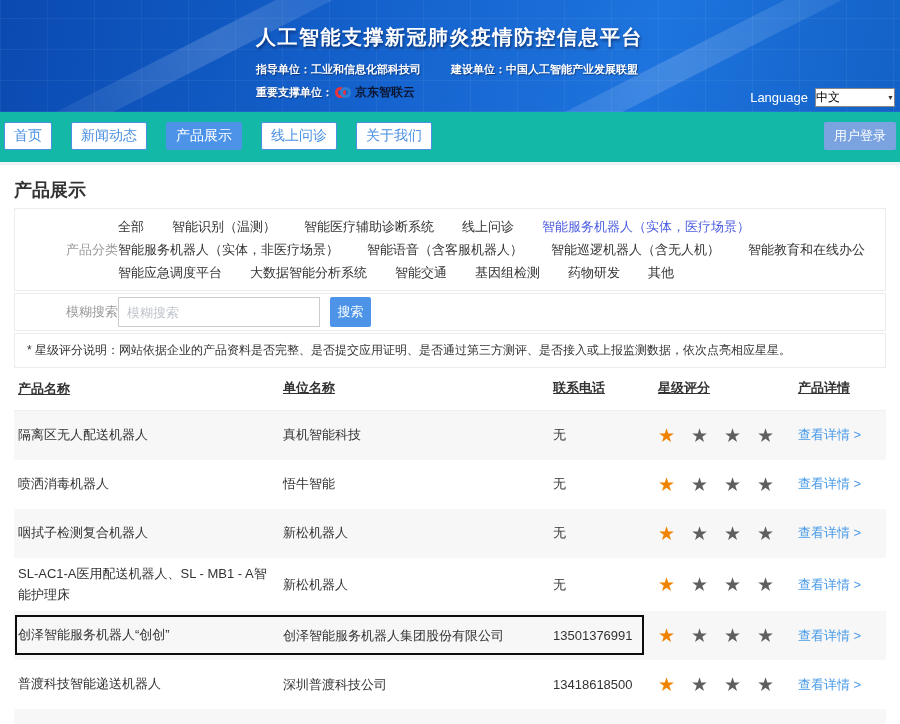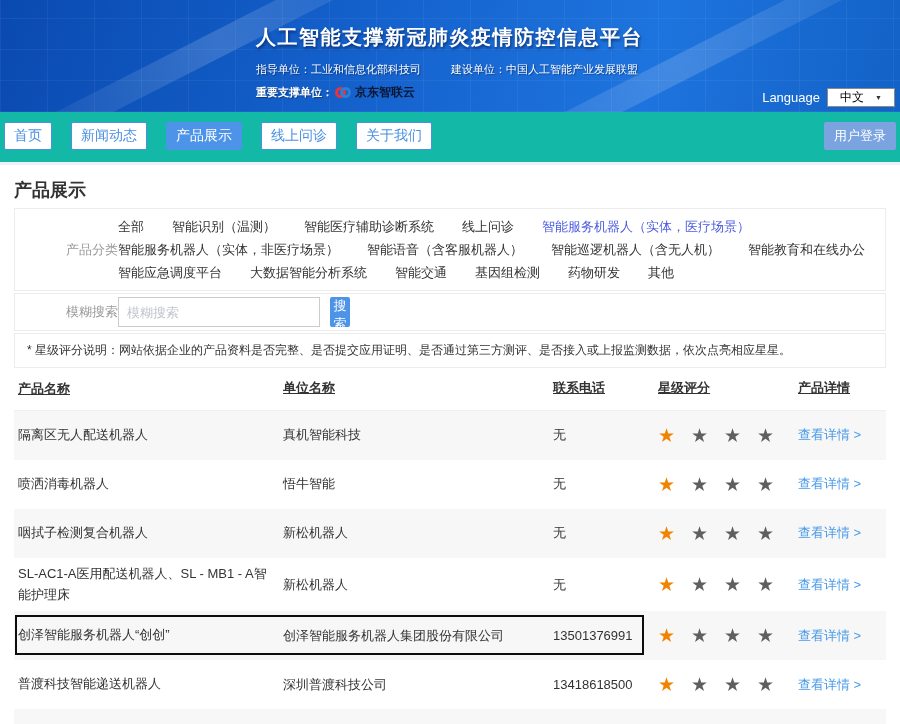--- a/index.html
+++ b/index.html
@@ -14,33 +14,33 @@
       linear-gradient(105deg,#0a4ab0 0%,#1461cc 40%,#1e74de 72%,#1261c6 100%);
   }
   .streak { position:absolute; height:26px; width:560px;
     background:linear-gradient(90deg,transparent,rgba(255,255,255,.16),transparent);
     transform:rotate(-27deg); pointer-events:none; }
   .s1 { left:-60px; top:30px; }
   .s2 { left:330px; top:55px; width:700px; }
   .header-inner { position:absolute; left:256px; top:24px; }
   .site-title { font-size:20px; font-weight:bold; color:#fff; letter-spacing:1.5px;
     white-space:nowrap; text-shadow:1px 2px 3px rgba(0,10,40,.55); }
-  .units { margin-top:11px; display:flex; gap:30px; font-size:11px; font-weight:normal;
+  .units { margin-top:11px; display:flex; gap:30px; font-size:11px; font-weight:bold;
     color:#fff; text-shadow:1px 1px 1px rgba(0,10,40,.45); white-space:nowrap; }
   .support { margin-top:7px; display:flex; align-items:center; font-size:11px;
     font-weight:bold; color:#fff; text-shadow:1px 1px 1px rgba(0,10,40,.45); }
   .jd-logo { display:inline-flex; align-items:center; margin:0 4px 0 2px; }
   .jd-c { width:11px; height:11px; border-radius:50%; display:inline-block; }
   .jd-c1 { border:3px solid #e8333c; }
   .jd-c2 { border:3px solid #2b7fd4; margin-left:-6px; }
   .jd-text { color:#0c1530; font-size:12px; text-shadow:none; font-weight:bold; }
   .lang { position:absolute; right:5px; bottom:5px; display:flex; align-items:center;
     gap:7px; color:#fff; font-size:13px; }
-  .lang-select { background:#fff; border:1px solid #8a8a8a; width:68px; height:19px;
-    display:flex; align-items:center; justify-content:space-between; padding:0 12px;
+  .lang-select { background:#fff; border:1px solid #8a8a8a; width:80px; height:19px;
+    display:flex; align-items:center; justify-content:space-between; padding:0 0;
     color:#000; font-size:12px; cursor:pointer; }
   .lang-arrow { font-size:7px; color:#333; }
 
   
   .nav { display:flex; align-items:center; padding:10px 4px 12px 4px;
     border-bottom:3px solid #eef1f6; background:#14b8a6; }
   #nav-items { display:flex; gap:19px; }
   .nav-btn { border:1px solid #4d90e3; color:#4a90e2; background:#fff; font-size:14px;
     padding:4px 9px; border-radius:2px; cursor:pointer; white-space:nowrap; }
   .nav-btn.active { background:#4d94e8; border-color:#4d94e8; color:#fff; }
@@ -55,21 +55,21 @@
     align-self:center; white-space:nowrap; }
   #category-rows { flex:1; }
   .cat-row { display:flex; gap:28px; padding:3px 0; font-size:13px; color:#333;
     line-height:17px; white-space:nowrap; }
   .cat-item { cursor:pointer; }
   .cat-item.selected { color:#4a5be0; }
   .panel.search { margin-top:2px; display:flex; align-items:flex-start; padding:3px 0; }
   .search-input { width:202px; height:30px; border:1px solid #ccc; padding:0 8px;
     font-size:13px; color:#333; outline:none; font-family:inherit; }
   .search-input::placeholder { color:#c0c4cc; }
-  .search-btn { margin-left:10px; width:20px; height:30px; background:#4d94e8;
+  .search-btn { margin-left:10px; width:41px; height:30px; background:#4d94e8;
     color:#fff; border:none; border-radius:2px; font-size:13px; cursor:pointer; }
   .panel.note { margin-top:2px; padding:8px 12px; font-size:12px; color:#333; }
 
   
   .table { margin:3px 14px 0; position:relative; }
   .t-head { display:flex; padding:8px 0 10px; font-weight:bold; font-size:13px;
     color:#333; border-bottom:1px solid #f0f0f0;text-decoration:underline; }
   .t-row { display:flex; align-items:center; min-height:49px; padding:6px 0;
     font-size:13px; color:#333; position:relative; }
   .t-row.odd { background:#f7f7f7; }

